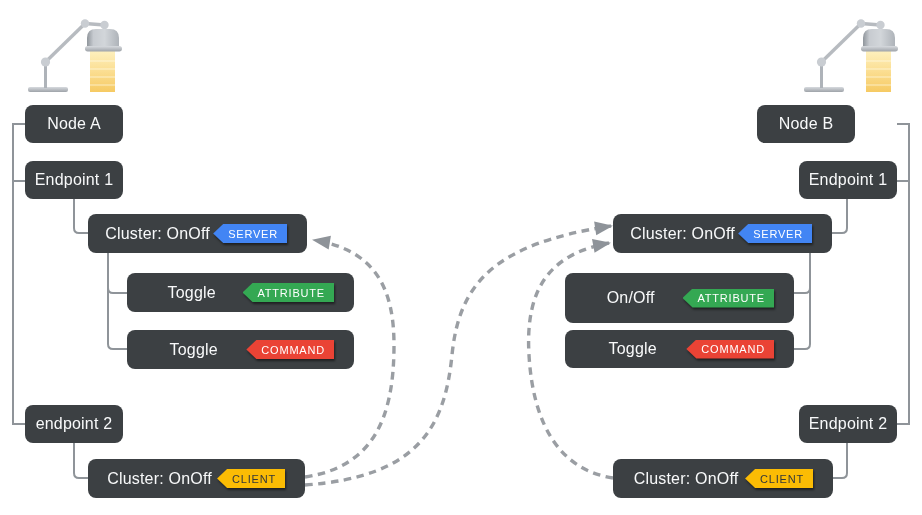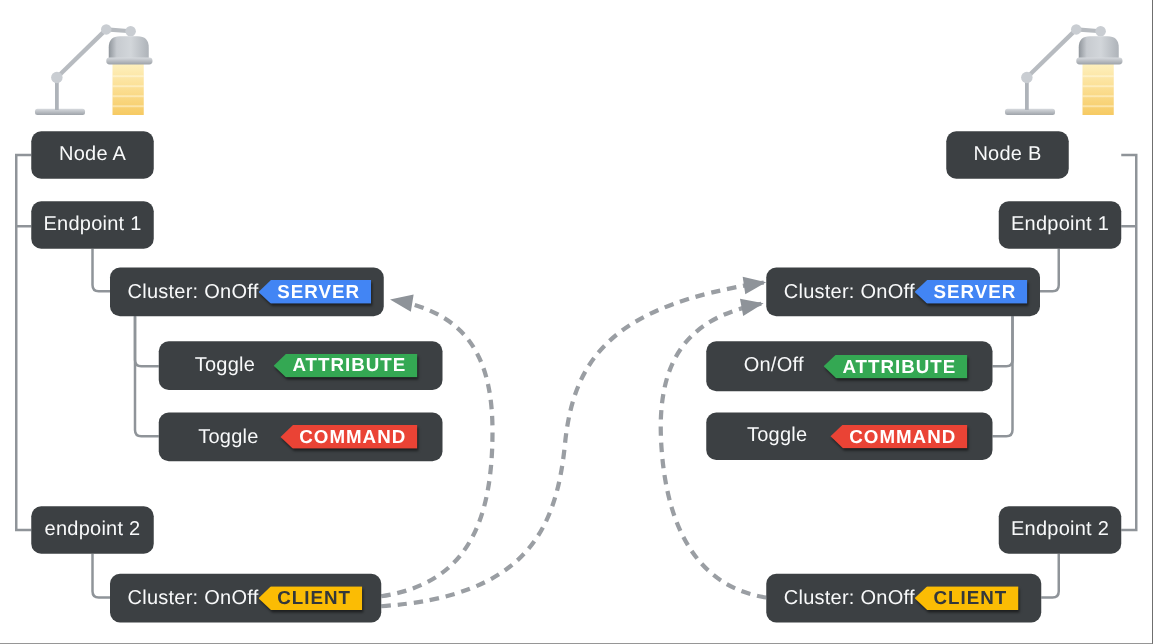--- a/index.html
+++ b/index.html
@@ -12,35 +12,35 @@
     position:absolute;background:#3C4043;border-radius:8px;color:#F8F9FA;
     display:flex;align-items:center;justify-content:center;
     font-size:16px;font-weight:500;letter-spacing:.2px;box-sizing:border-box;
   }
   .box.cluster{justify-content:flex-start;padding:0 20px 0 14px;}
   .box.cluster .lbl{flex:1;text-align:center;white-space:nowrap;}
   .tag-wrap{filter:drop-shadow(1.5px 2px 1px rgba(0,0,0,.5));flex:0 0 auto;}
   .tag{
     display:flex;align-items:center;height:19px;padding:0 9px 0 15px;
     clip-path:polygon(0 50%,10px 0,100% 0,100% 100%,10px 100%);
-    font-size:15px;font-weight:700;letter-spacing:.8px;color:#FFFFFF;
+    font-size:11px;font-weight:400;letter-spacing:.8px;color:#FFFFFF;
     white-space:nowrap;box-sizing:border-box;
   }
   
   #node-a   {left:25px; top:105px;width:98px; height:38px;}
   #ep1-l    {left:25px; top:161px;width:98px; height:38px;}
   #server-l {left:88px; top:214px;width:219px;height:39px;}
   #attr-l   {left:127px;top:273px;width:227px;height:39px;}
   #cmd-l    {left:127px;top:330px;width:227px;height:39px;}
   #ep2-l    {left:25px; top:405px;width:98px; height:38px;}
   #client-l {left:88px; top:459px;width:217px;height:39px;}
   #node-b   {left:757px;top:105px;width:98px; height:38px;}
   #ep1-r    {left:799px;top:161px;width:98px; height:38px;}
   #server-r {left:613px;top:214px;width:219px;height:39px;}
-  #attr-r   {left:565px;top:273px;width:229px;height:40px;}
+  #attr-r   {left:565px;top:273px;width:229px;height:50px;}
   #cmd-r    {left:565px;top:330px;width:229px;height:38px;}
   #ep2-r    {left:799px;top:405px;width:98px; height:38px;}
   #client-r {left:613px;top:459px;width:220px;height:39px;}
 </style>
 </head>
 <body>
 
 <div class="stage">
 
   <svg class="underlay" width="922" height="515" viewBox="0 0 922 515">

